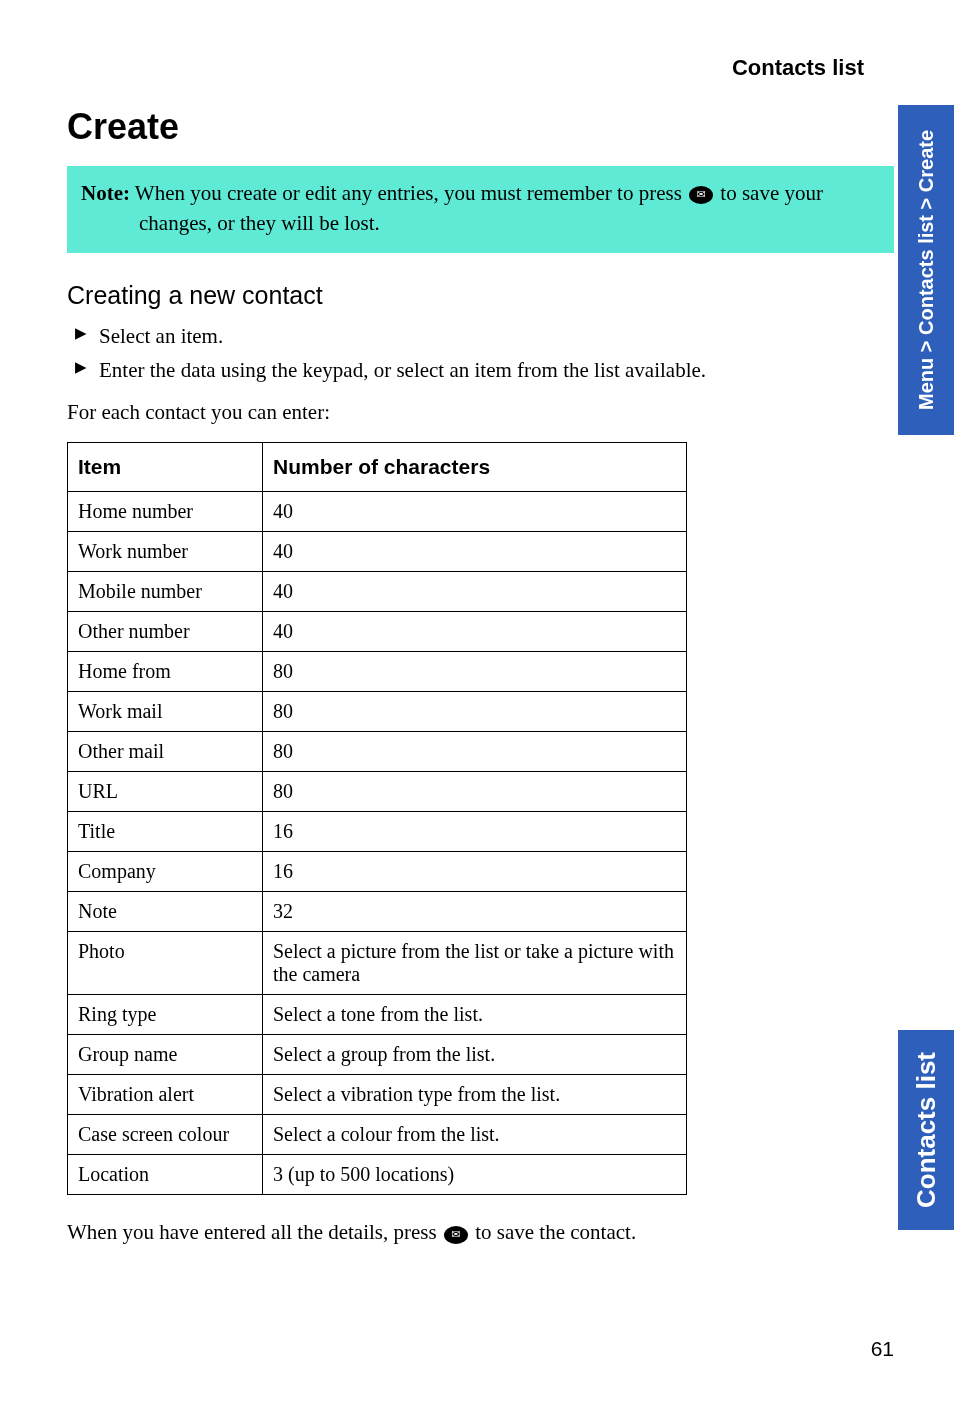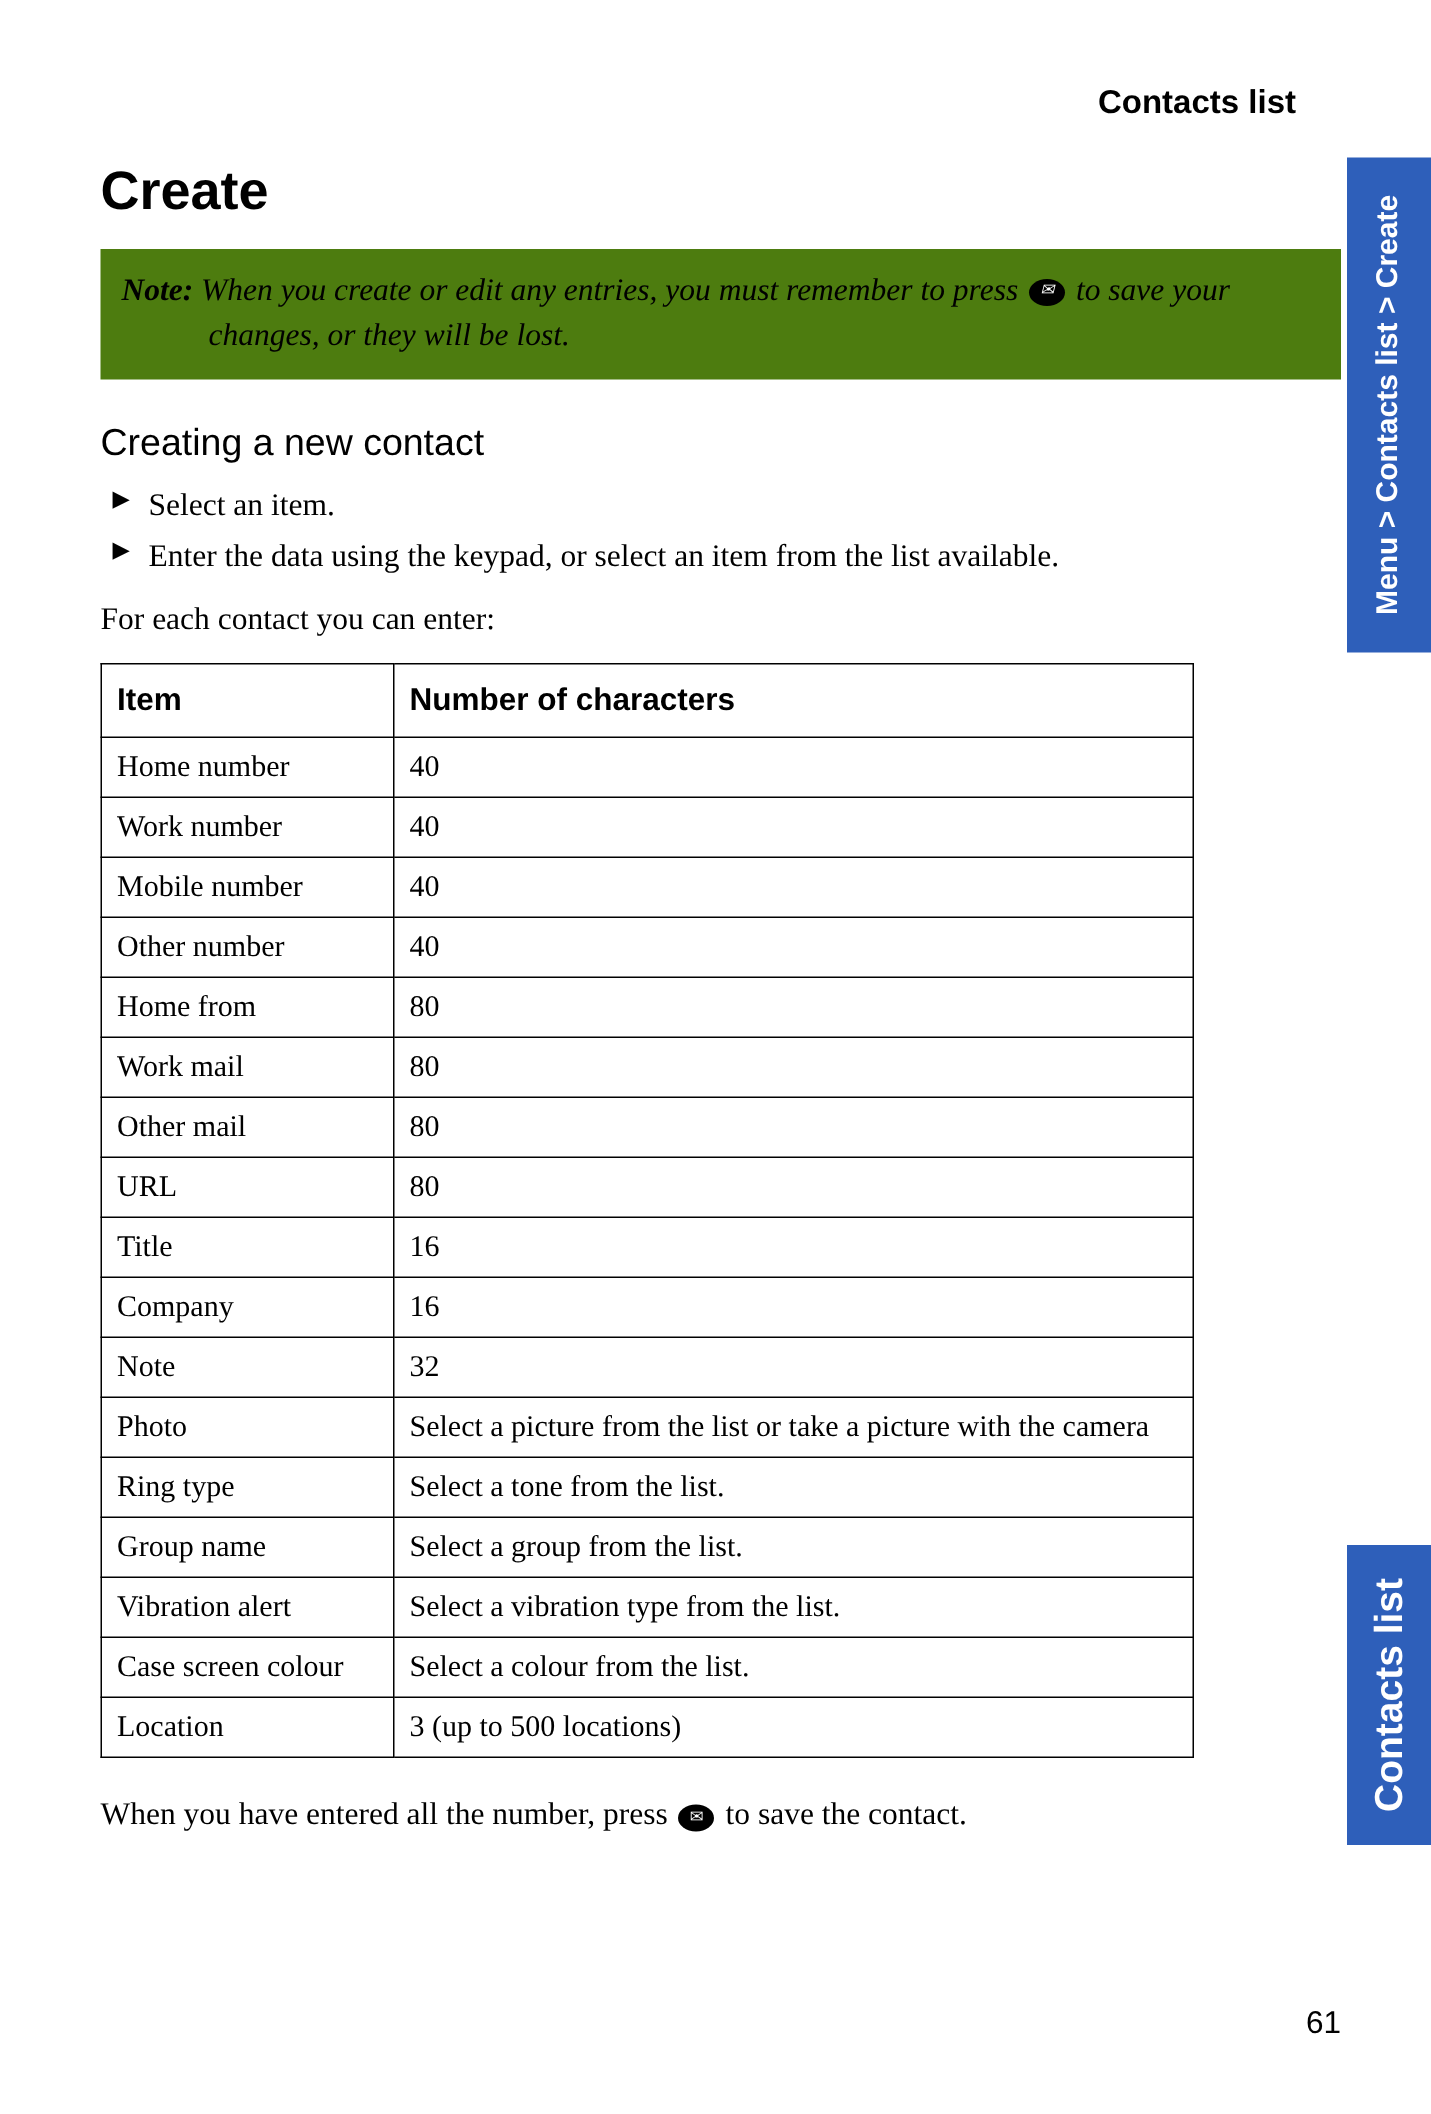--- a/index.html
+++ b/index.html
@@ -18,26 +18,25 @@
     margin-bottom: 25px;
     margin-right: 30px;
   }
   .h1 {
     font-family: Arial, Helvetica, sans-serif;
     font-weight: bold;
     font-size: 36px;
     margin-bottom: 18px;
   }
   .note-box {
-    background: #4d7c0f;
+    background: #5eead4;
     padding: 12px 14px 14px 14px;
     font-size: 21px;
     line-height: 1.45;
     margin-bottom: 28px;
-    font-style: italic;
   }
   .note-label { font-weight: bold; }
   .note-indent { display: block; margin-left: 58px; }
   .h2 {
     font-family: Arial, Helvetica, sans-serif;
     font-weight: normal;
     font-size: 25px;
     margin-bottom: 10px;
   }
   .bullet-list { list-style: none; margin: 0 0 10px 0; padding: 0; }
@@ -50,21 +49,21 @@
   }
   .bullet-list li::before {
     content: "\25B6";
     position: absolute;
     left: 8px;
     top: 2px;
     font-size: 15px;
   }
   .body-text { font-size: 21px; margin-bottom: 14px; line-height: 1.5; }
   table.data {
-    width: 729px;
+    width: 620px;
     border-collapse: collapse;
     font-size: 20px;
     margin-bottom: 22px;
   }
   table.data th, table.data td {
     border: 1px solid #000;
     padding: 8px 10px;
     text-align: left;
     vertical-align: top;
   }
@@ -219,21 +218,21 @@
           <td>Select a colour from the list.</td>
         </tr>
       <tr>
           <td>Location</td>
           <td>3 (up to 500 locations)</td>
         </tr>
     </tbody>
   </table>
 
   <div class="footer-text">
-    <span>When you have entered all the number, press </span>
+    <span>When you have entered all the details, press </span>
     <span class="icon-oval"></span>
     <span> to save the contact.</span>
   </div>
 
   <div class="side-tab breadcrumb">Menu &gt; Contacts list &gt; Create</div>
   <div class="side-tab section">Contacts list</div>
 
   <div class="page-number">61</div>
 
 </div>

